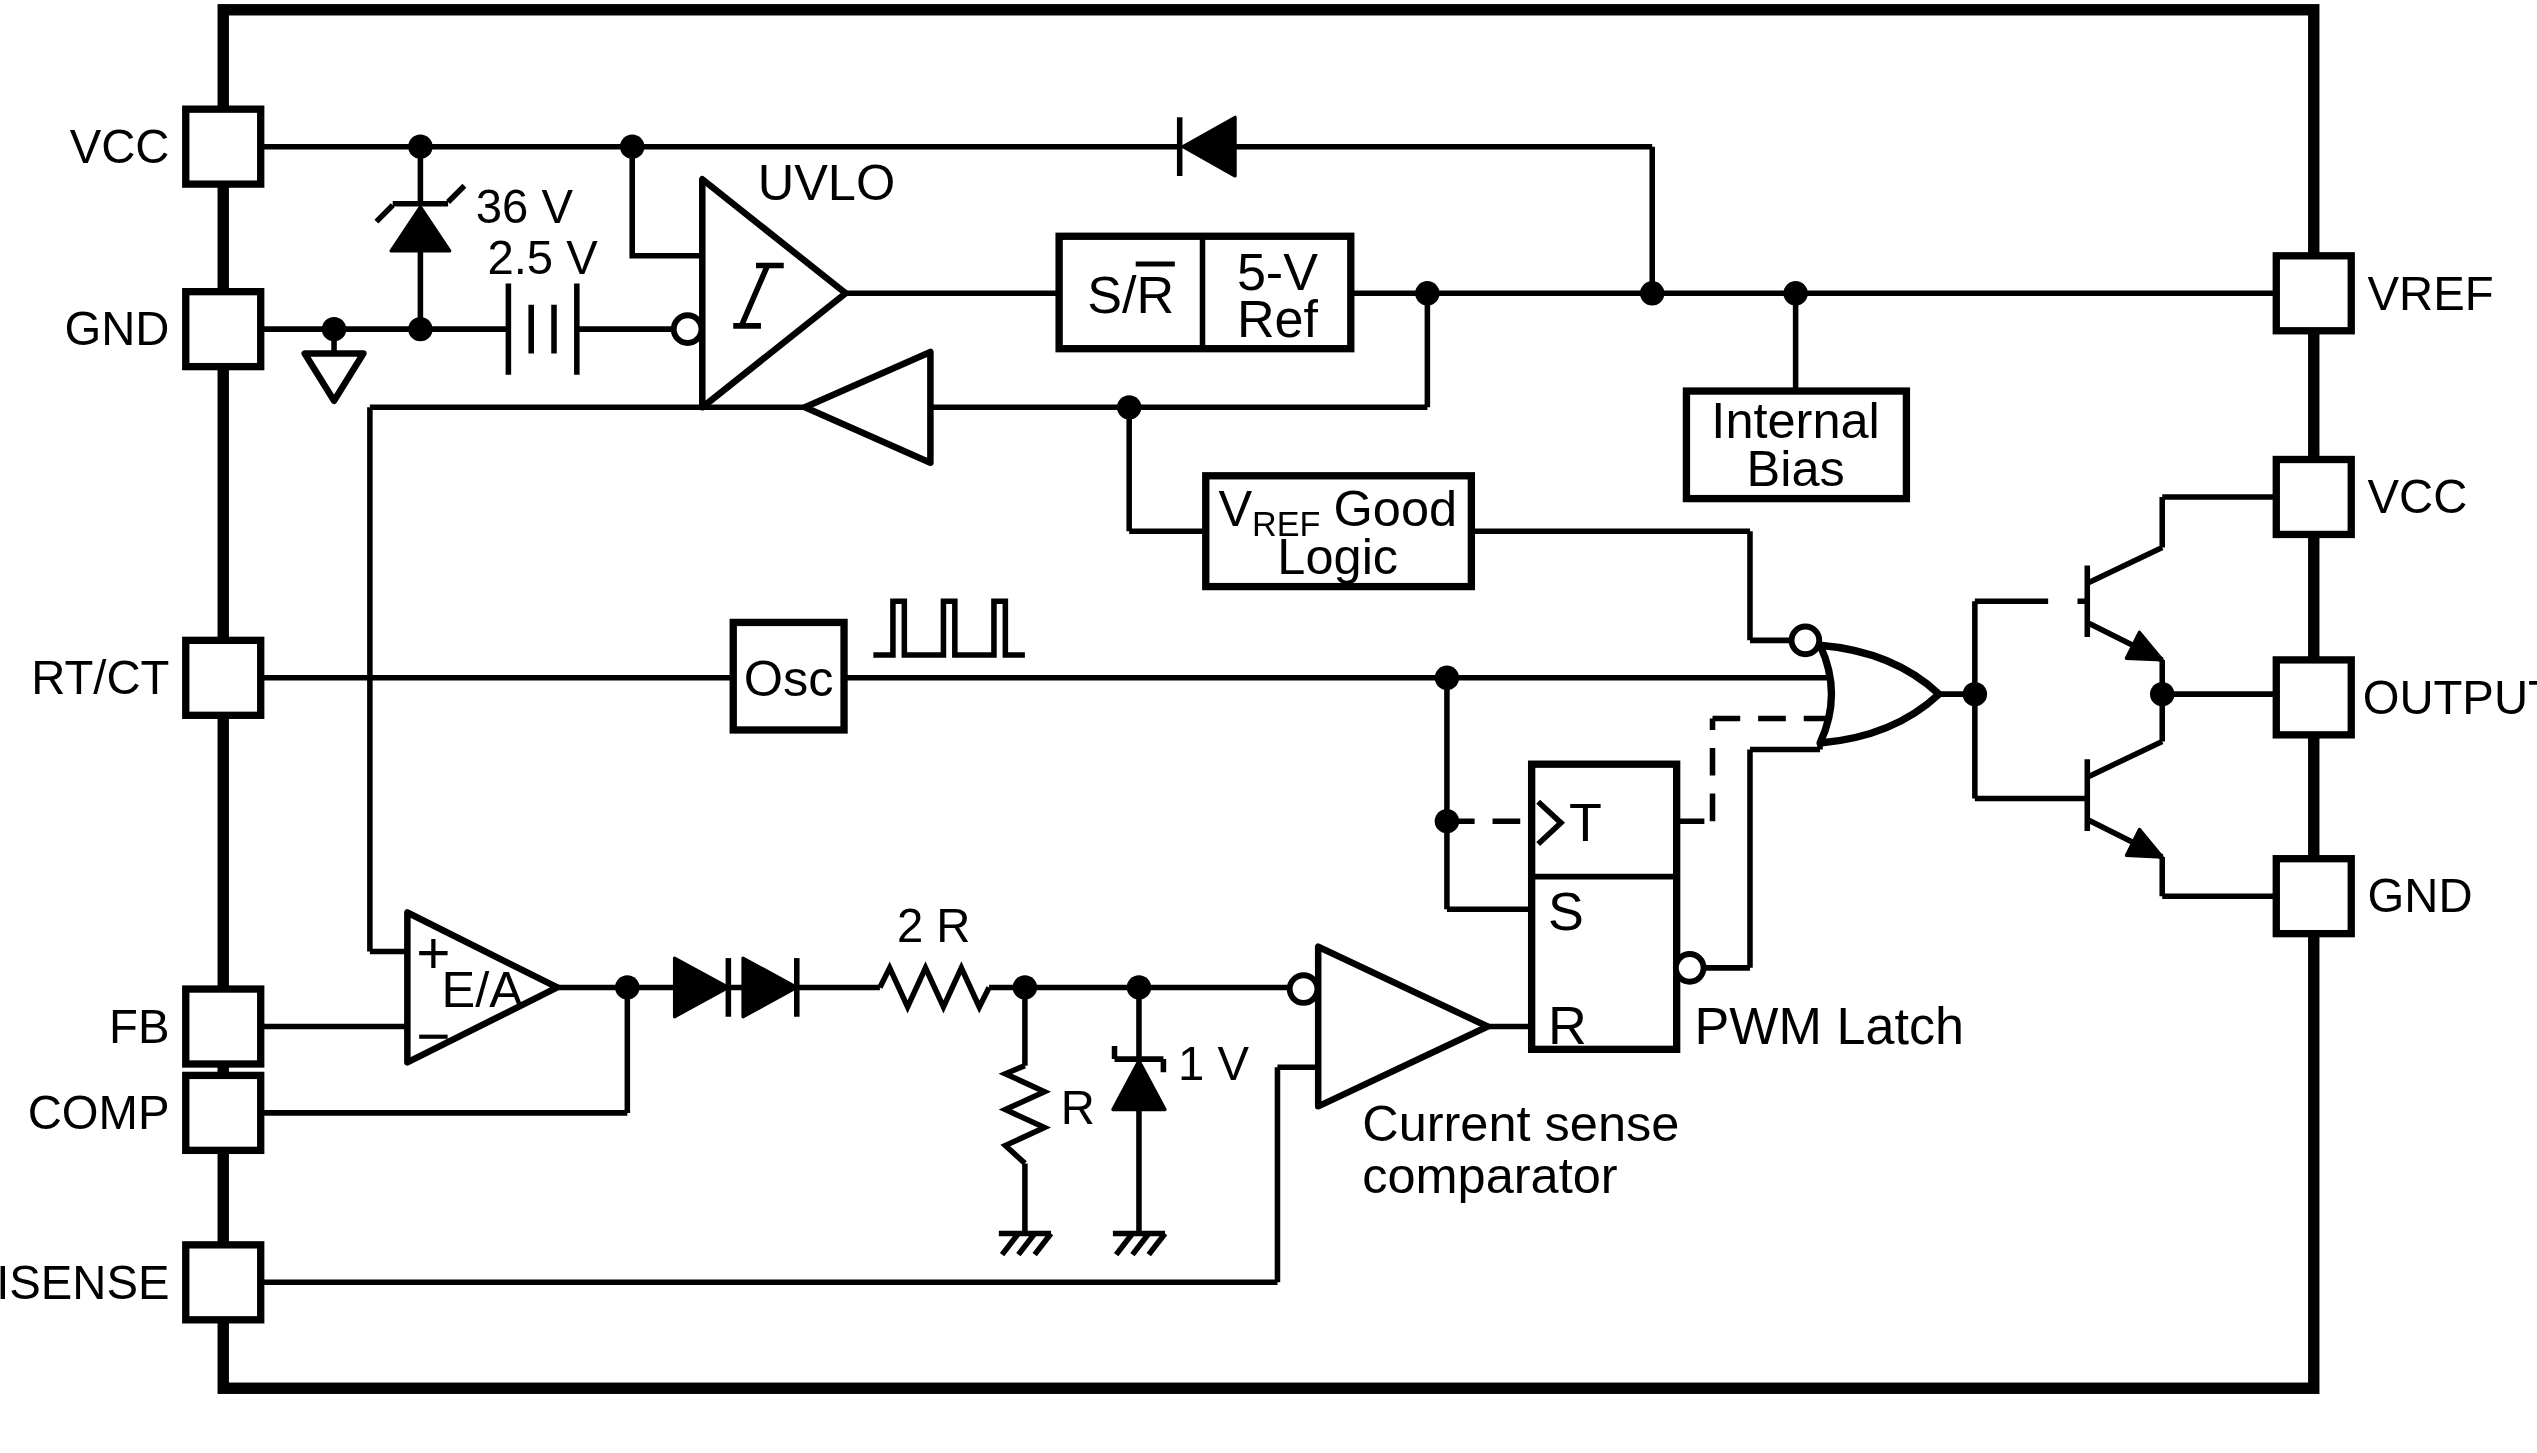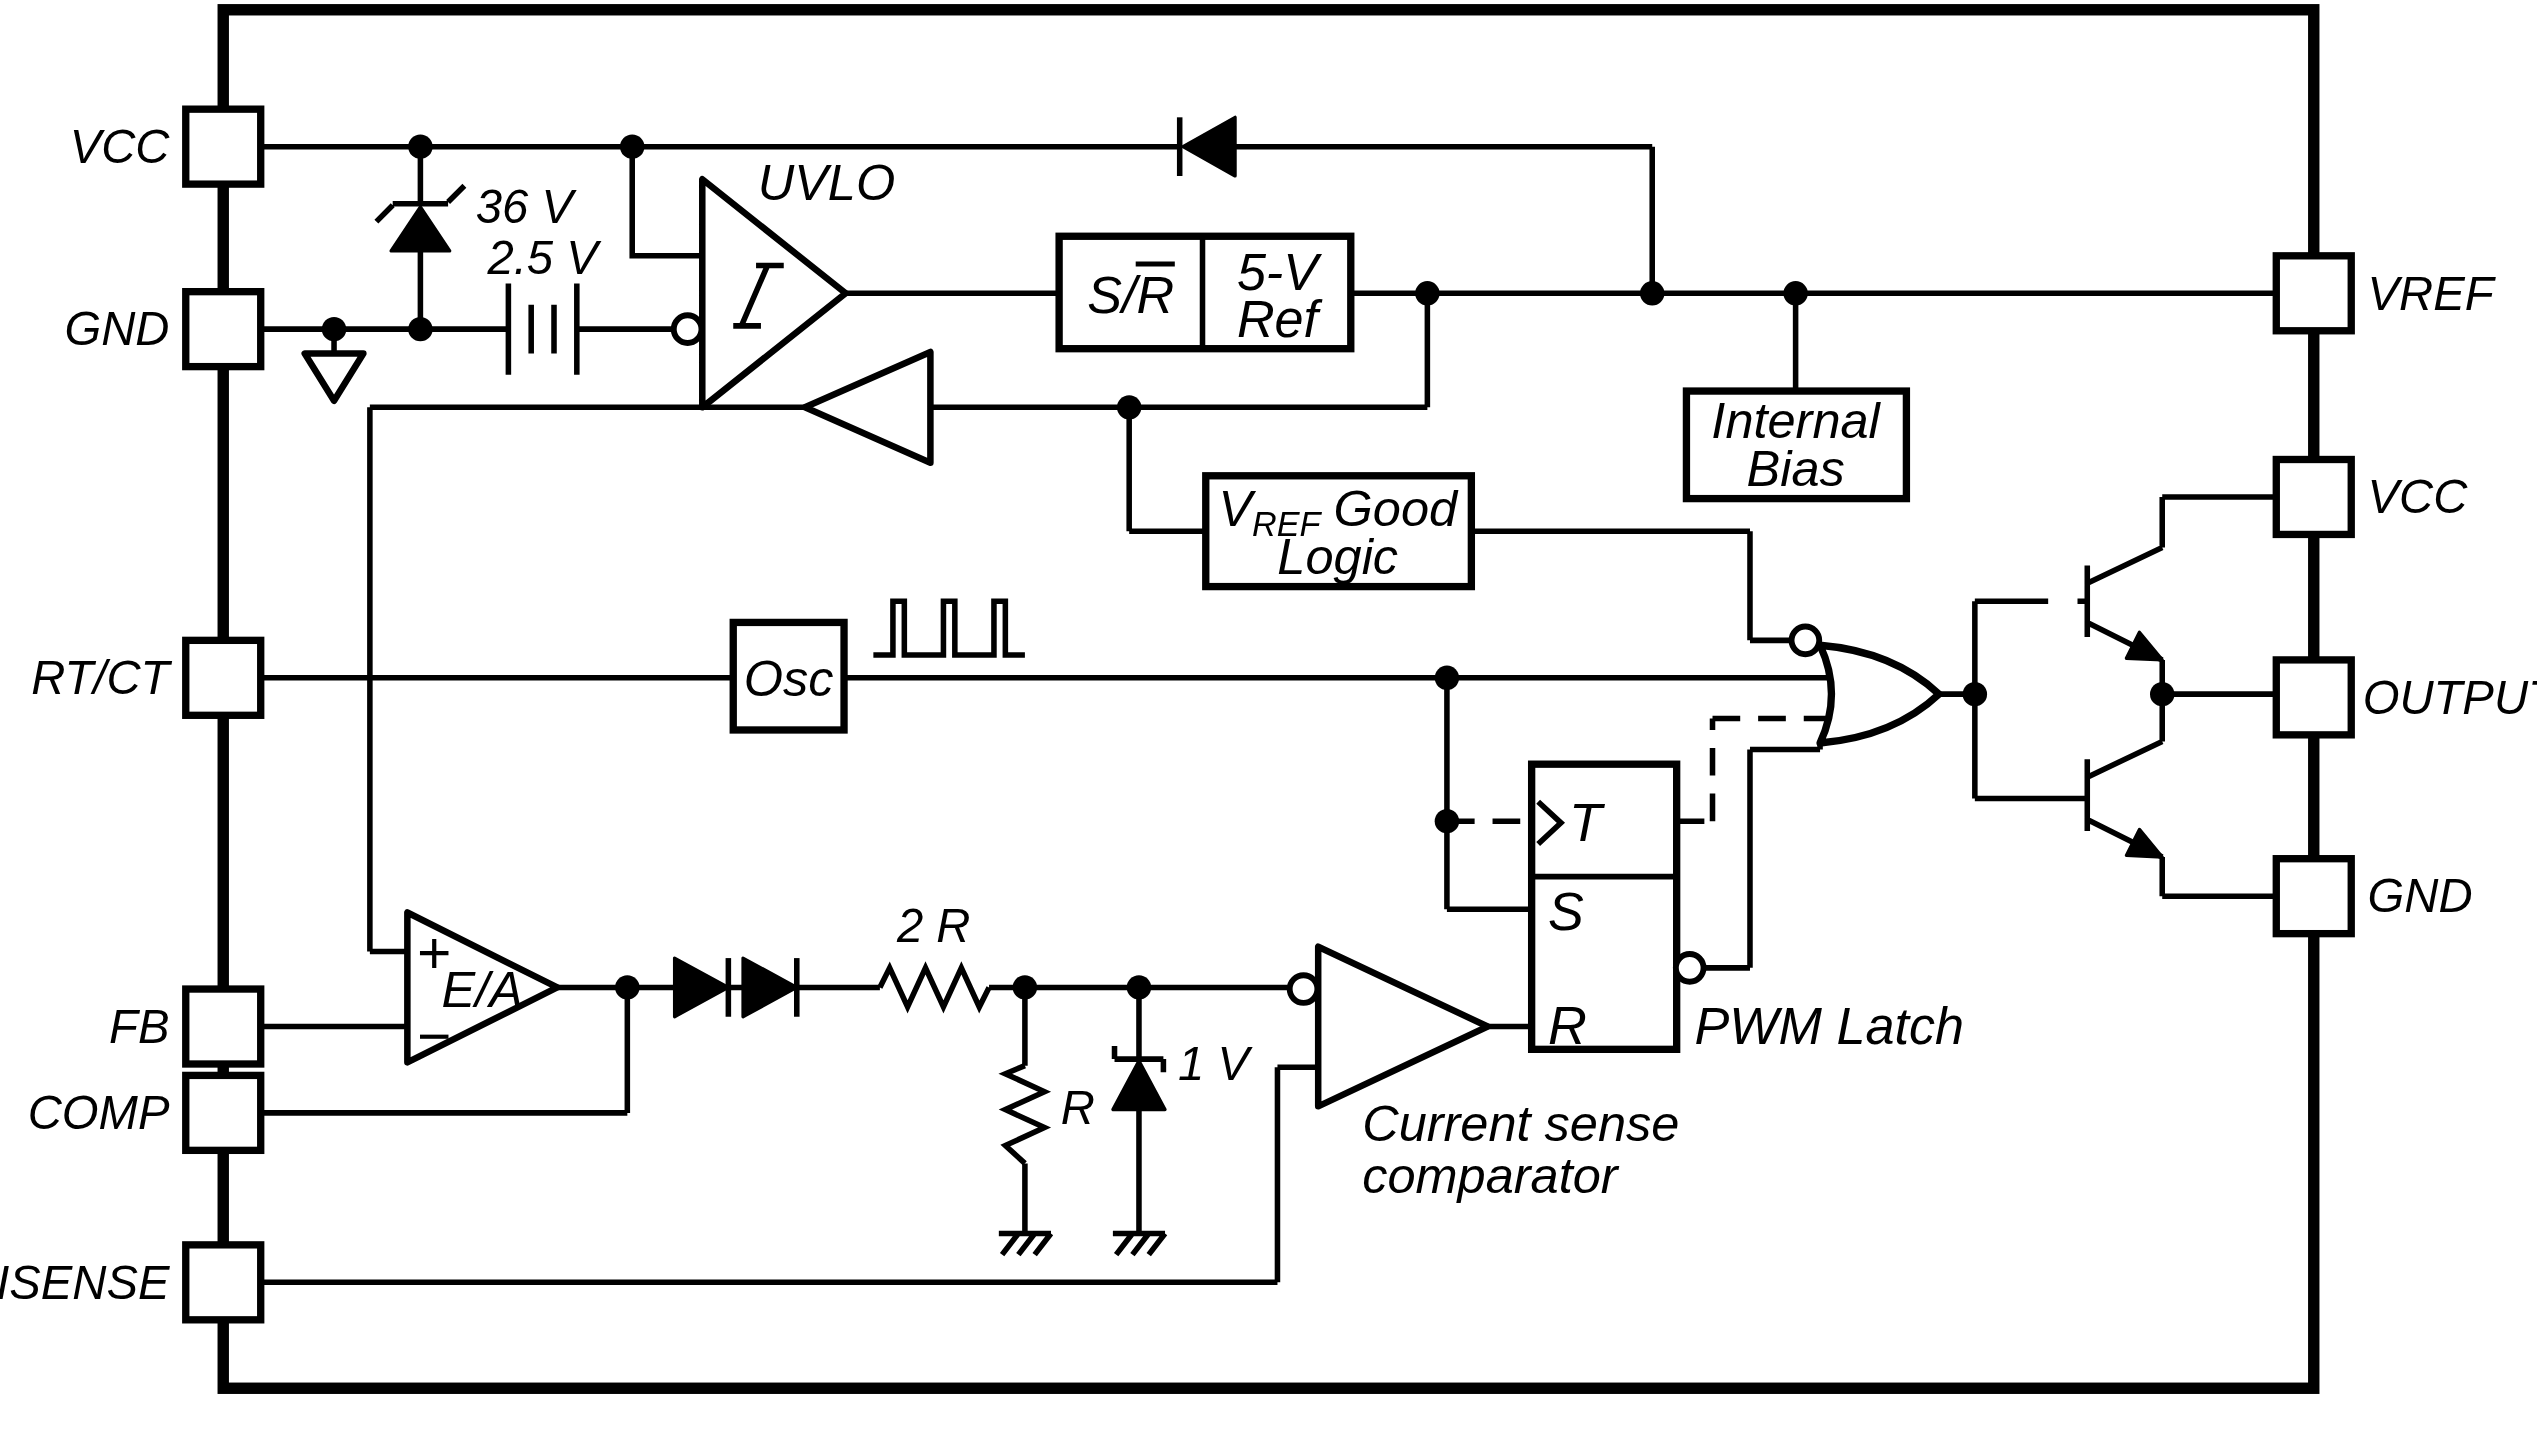--- a/index.html
+++ b/index.html
@@ -1,16 +1,16 @@
 <!DOCTYPE html>
 <html style="font-size:8px"><head>
 <meta charset="utf-8">
 <style>
   html,body{margin:0;padding:0;background:#ffffff;}
-  .page{width:100%;background:#7dd3fc;font-style:italic;}
+  .page{width:100%;background:#7dd3fc;}
   svg{display:block;width:100%;height:auto;background:#ffffff;}
   text{font-family:"Liberation Sans","DejaVu Sans",sans-serif;fill:#000000;}
   .wire{stroke:#000;stroke-width:3.4;fill:none;}
   .wire-d{stroke:#000;stroke-width:3.4;fill:none;stroke-dasharray:17 11;}
   .box{fill:#fff;stroke:#000;stroke-width:4.5;}
   .tri{fill:#fff;stroke:#000;stroke-width:4;stroke-linejoin:round;}
   .solid{fill:#000;stroke:#000;stroke-width:2;stroke-linejoin:round;}
   .dot{fill:#000;stroke:none;}
   .bub{fill:#fff;stroke:#000;stroke-width:3.6;}
   .sym{stroke:#000;stroke-width:3.4;fill:none;}

